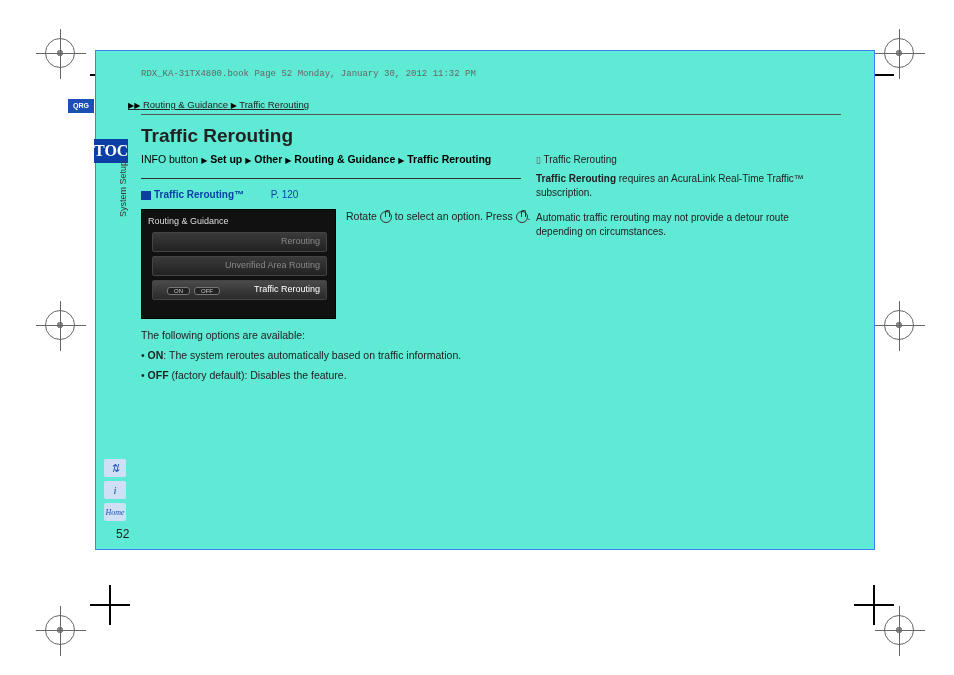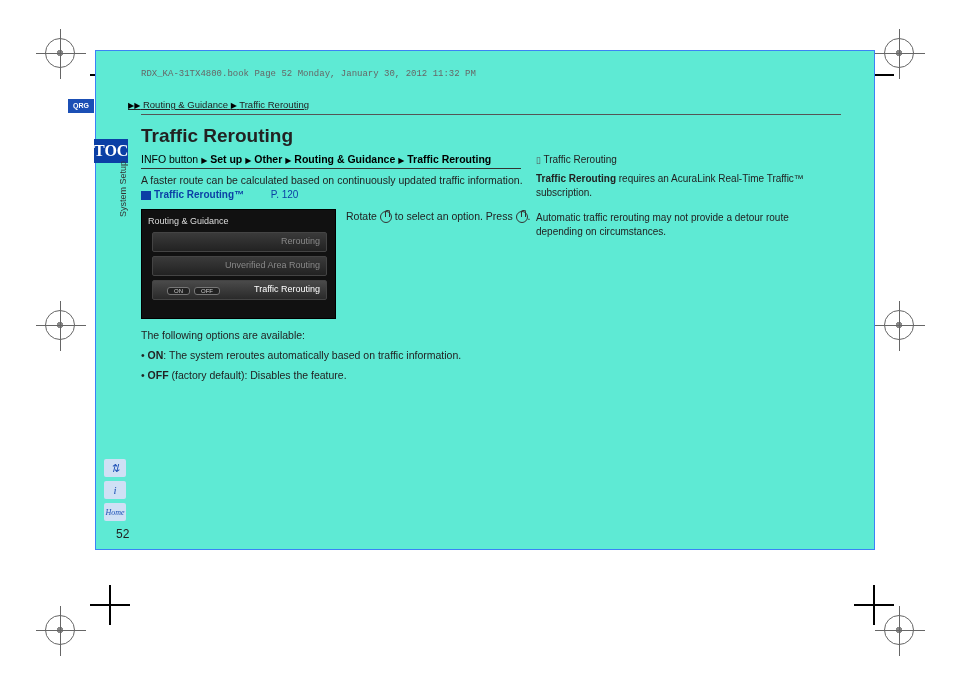--- a/index.html
+++ b/index.html
@@ -61,21 +61,21 @@
     font-size:9px; color:#333;
   }
 
   h1.title {
     position:absolute; left:45px; top:74px;
     font-size:19px; font-weight:bold; color:#222;
   }
   .nav-path {
     position:absolute; left:45px; top:102px;
     font-size:10.5px; color:#000; width:380px;
-    border-bottom:1px solid #333; padding-bottom:3px;
+    border-bottom:1px solid #333; padding-bottom:13px;
   }
   .nav-path .b { font-weight:bold; }
   .nav-path .tri { font-size:8px; }
   .intro {
     position:absolute; left:45px; top:122px;
     font-size:10.5px; color:#222; width:390px; line-height:1.45;
   }
   .link1 {
     position:absolute; left:45px; top:138px;
     font-size:10px; color:#0b3fa5; font-weight:bold;
@@ -165,21 +165,20 @@
     <span class="tri">▶</span>
     <span class="b">Set up</span>
     <span class="tri">▶</span>
     <span class="b">Other</span>
     <span class="tri">▶</span>
     <span class="b">Routing &amp; Guidance</span>
     <span class="tri">▶</span>
     <span class="b">Traffic Rerouting</span>
   </div>
 
-  <div class="intro">A faster route can be calculated based on continuously updated traffic information.</div>
 
   <div class="link1">
     <span class="ico"></span><span>Traffic Rerouting™</span>
     <span class="pg">P. 120</span>
   </div>
 
   <div class="screenshot">
     <div class="sbar">Routing &amp; Guidance</div>
     <div class="row" style="top:22px">Rerouting</div>
     <div class="row" style="top:46px">Unverified Area Routing</div>

